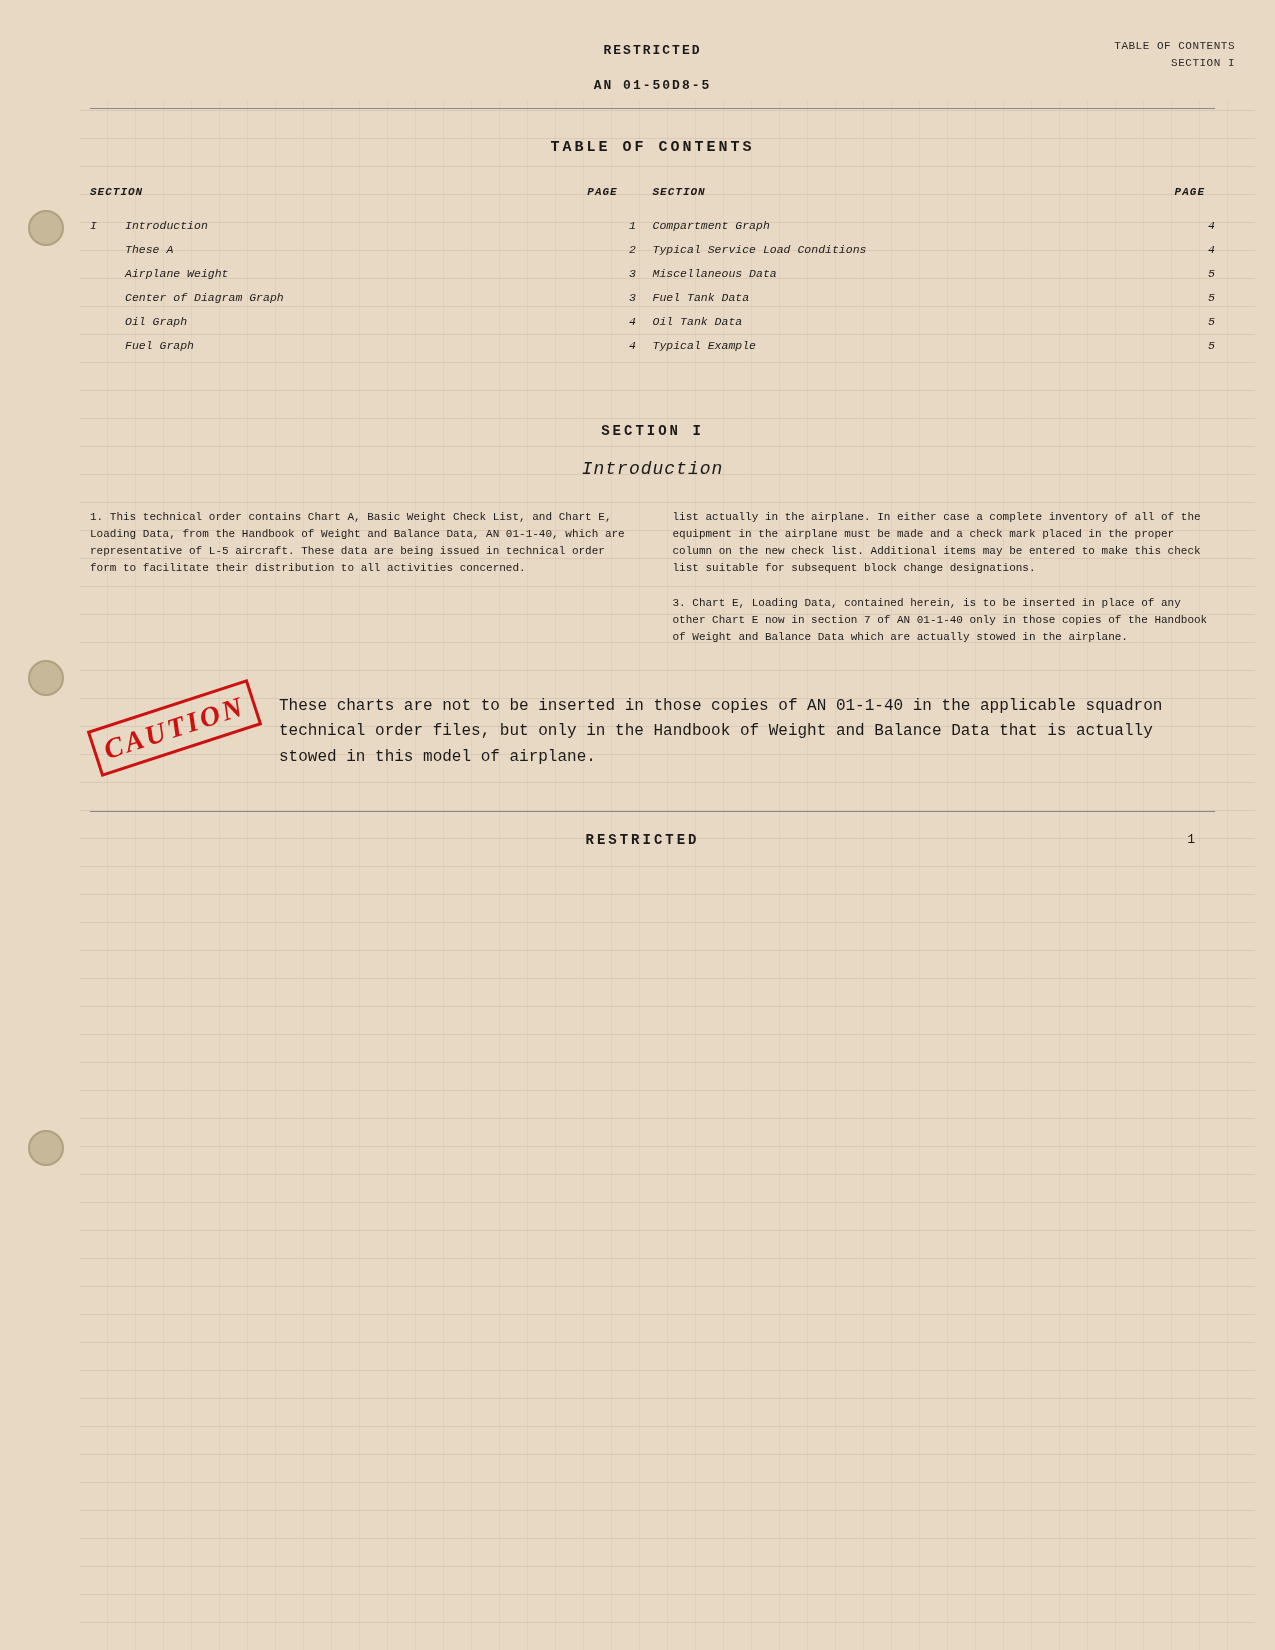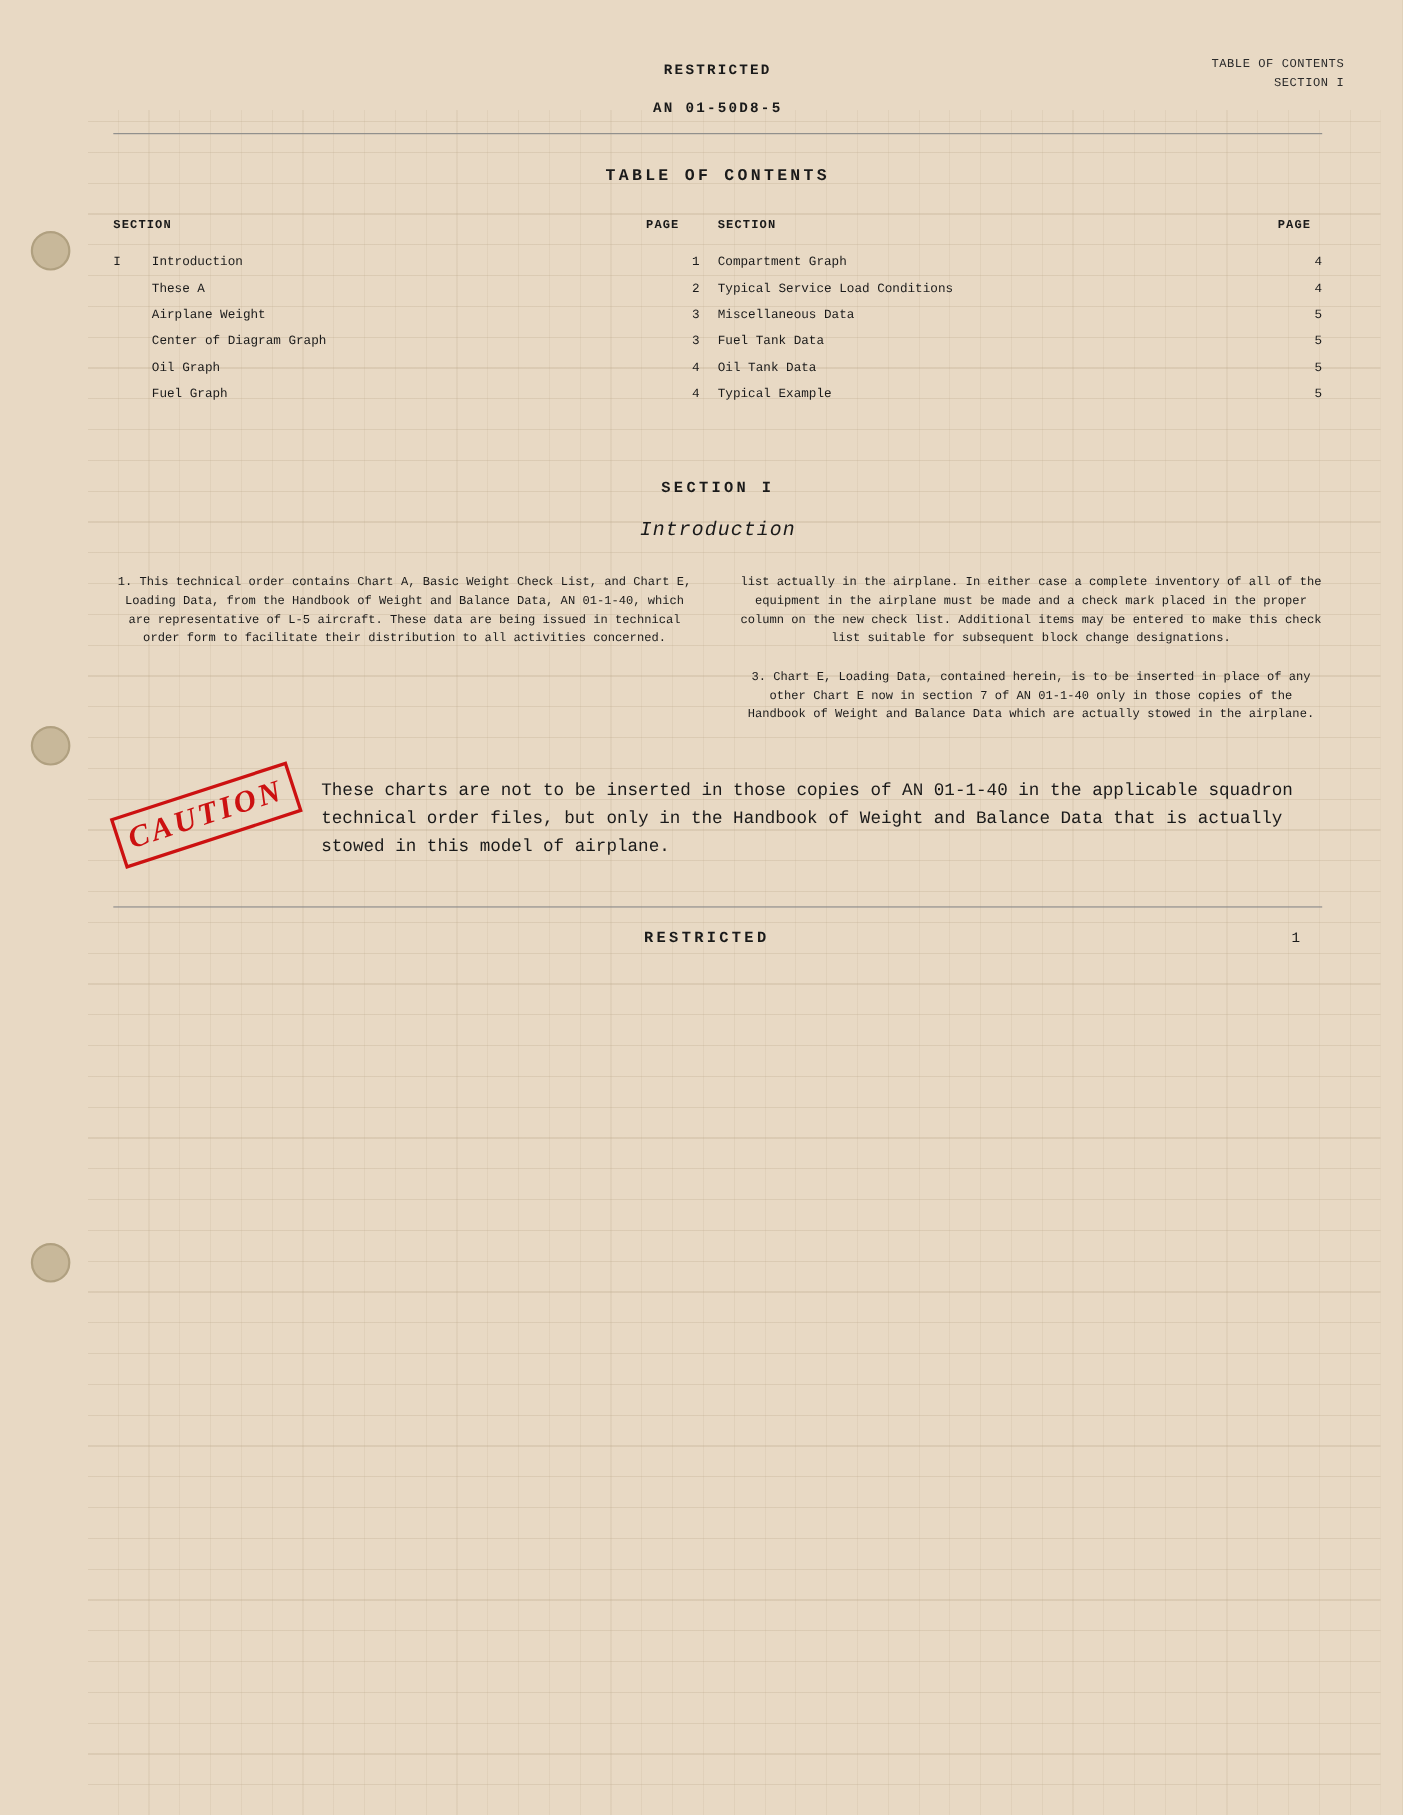--- a/index.html
+++ b/index.html
@@ -11,21 +11,21 @@
       align-items: flex-start;
       min-height: 100vh;
       font-family: 'Courier New', Courier, monospace;
     }
 
     .page {
       width: 1275px;
       min-height: 1650px;
       background: #e8d9c4;
       position: relative;
-      padding: 13px;
+      padding: 0;
     }
 
     
     .hole {
       position: absolute;
       left: 28px;
       width: 36px;
       height: 36px;
       border-radius: 50%;
       background: #c8b89a;
@@ -108,20 +108,21 @@
       font-weight: bold;
       letter-spacing: 3px;
       color: #1a1a1a;
       margin: 30px 0 30px 0;
     }
 
     .toc-columns {
       display: flex;
       gap: 0;
       margin-top: 10px;
+      font-style: italic;
     }
 
     .toc-column {
       flex: 1;
     }
 
     .toc-col-header {
       display: flex;
       justify-content: space-between;
       font-size: 11px;
@@ -200,21 +201,20 @@
       color: #1a1a1a;
       margin-bottom: 30px;
       letter-spacing: 1px;
     }
 
     
     .body-columns {
       display: flex;
       gap: 40px;
       margin-bottom: 30px;
-      text-align: center;
     }
 
     .body-col {
       flex: 1;
       font-size: 11px;
       color: #1a1a1a;
       line-height: 1.55;
     }
 
     .body-para {

